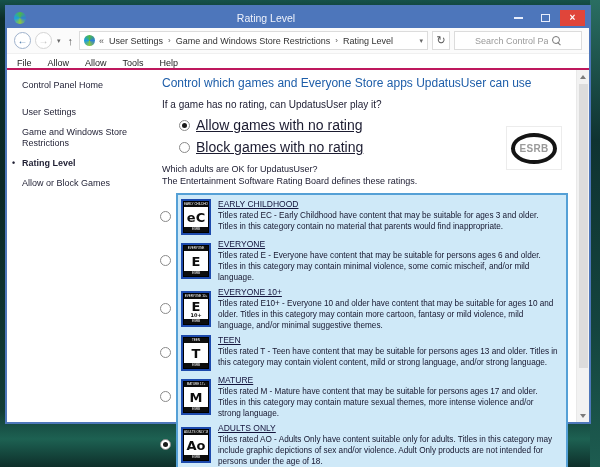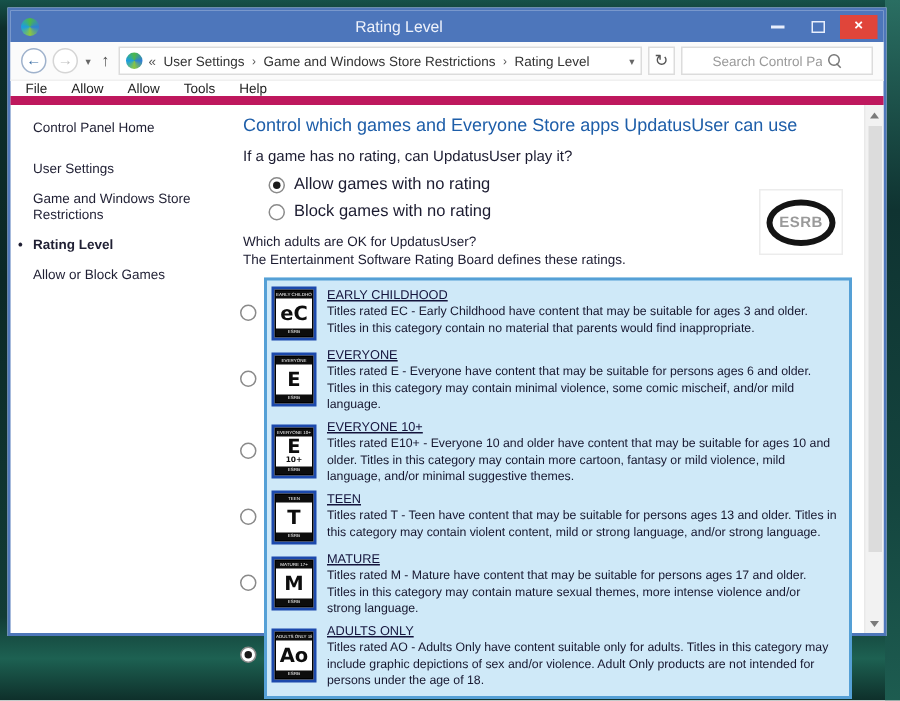--- a/index.html
+++ b/index.html
@@ -38,34 +38,34 @@
   .addr-caret { font-size:7px; color:#666; }
   .refresh-btn { width:18px; height:19px; border:1px solid #dcdcdc; background:#fff; display:flex; align-items:center; justify-content:center; font-size:11px; color:#555; }
   .searchbox { width:128px; height:19px; border:1px solid #dcdcdc; background:#fff; display:flex; align-items:center; padding:0 20px; gap:4px; }
   .searchbox input { border:none; outline:none; flex:1; font-size:9px; color:#333; font-family:inherit; min-width:0; }
   .searchbox input::placeholder { color:#9a9a9a; }
   .mag-icon { width:9px; height:9px; position:relative; flex:0 0 auto; }
   .mag-icon::before { content:""; position:absolute; left:0; top:0; width:6px; height:6px; border:1px solid #777; border-radius:50%; }
   .mag-icon::after { content:""; position:absolute; left:6px; top:6px; width:4px; height:1px; background:#777; transform:rotate(45deg); transform-origin:0 0; }
 
   
-  .menubar { height:16px; display:flex; align-items:flex-end; padding:0 10px; gap:16px; font-size:9px; color:#222; border-bottom:6px solid #be185d; flex:0 0 auto; }
+  .menubar { height:16px; display:flex; align-items:flex-end; padding:0 10px; gap:16px; font-size:9px; color:#222; border-bottom:2px solid #be185d; flex:0 0 auto; }
 
   
   .content { flex:1; display:flex; min-height:0; }
   .sidebar { width:148px; padding:10px 4px 0 15px; font-size:9px; color:#1f1f33; flex:0 0 auto; }
   .side-item { margin-bottom:9px; line-height:11px; position:relative; }
   .side-item.home { margin-bottom:16px; }
   .side-item.active { font-weight:bold; }
   .side-item.active::before { content:"\2022"; position:absolute; left:-10px; top:0; font-weight:bold; }
 
   .main { flex:1; position:relative; padding:4px 8px 0 7px; min-width:0; }
   .page-title { font-size:12px; color:#1e5ea9; font-weight:400; margin:2px 0 9px; }
   .q-text { font-size:10px; color:#1b1b30; margin-bottom:7px; }
-  .radio-line { display:flex; align-items:center; gap:6px; margin:0 0 6px 17px; font-size:11px; color:#1b1b30; }
+  .radio-line { display:flex; align-items:center; gap:6px; margin:0 0 6px 17px; font-size:14px; color:#1b1b30;text-decoration:underline; }
   .radio { width:11px; height:11px; border:1px solid #8a8a8a; border-radius:50%; background:#fff; position:relative; flex:0 0 auto; }
   .radio.selected::after { content:""; position:absolute; left:2px; top:2px; width:5px; height:5px; border-radius:50%; background:#1a1a1a; }
   .which-block { font-size:9px; color:#1b1b30; line-height:12px; margin-top:8px; }
 
   .esrb-logo { position:absolute; right:14px; top:56px; width:56px; height:44px; background:#fff; border:1px solid #ececec; display:flex; align-items:center; justify-content:center; }
   .esrb-oval { width:46px; height:31px; border:4px solid #141414; border-radius:50%; display:flex; align-items:center; justify-content:center; }
   .esrb-oval span { font-size:10px; font-weight:bold; color:#9a9a9a; letter-spacing:.3px; }
 
   .ratings-box { margin:6px 0 0 14px; border:2px solid #55a0d6; background:#cfe9f8; padding:2px 8px 3px 3px; }
   .rating-row { display:flex; gap:7px; padding:2px 0; position:relative; }

